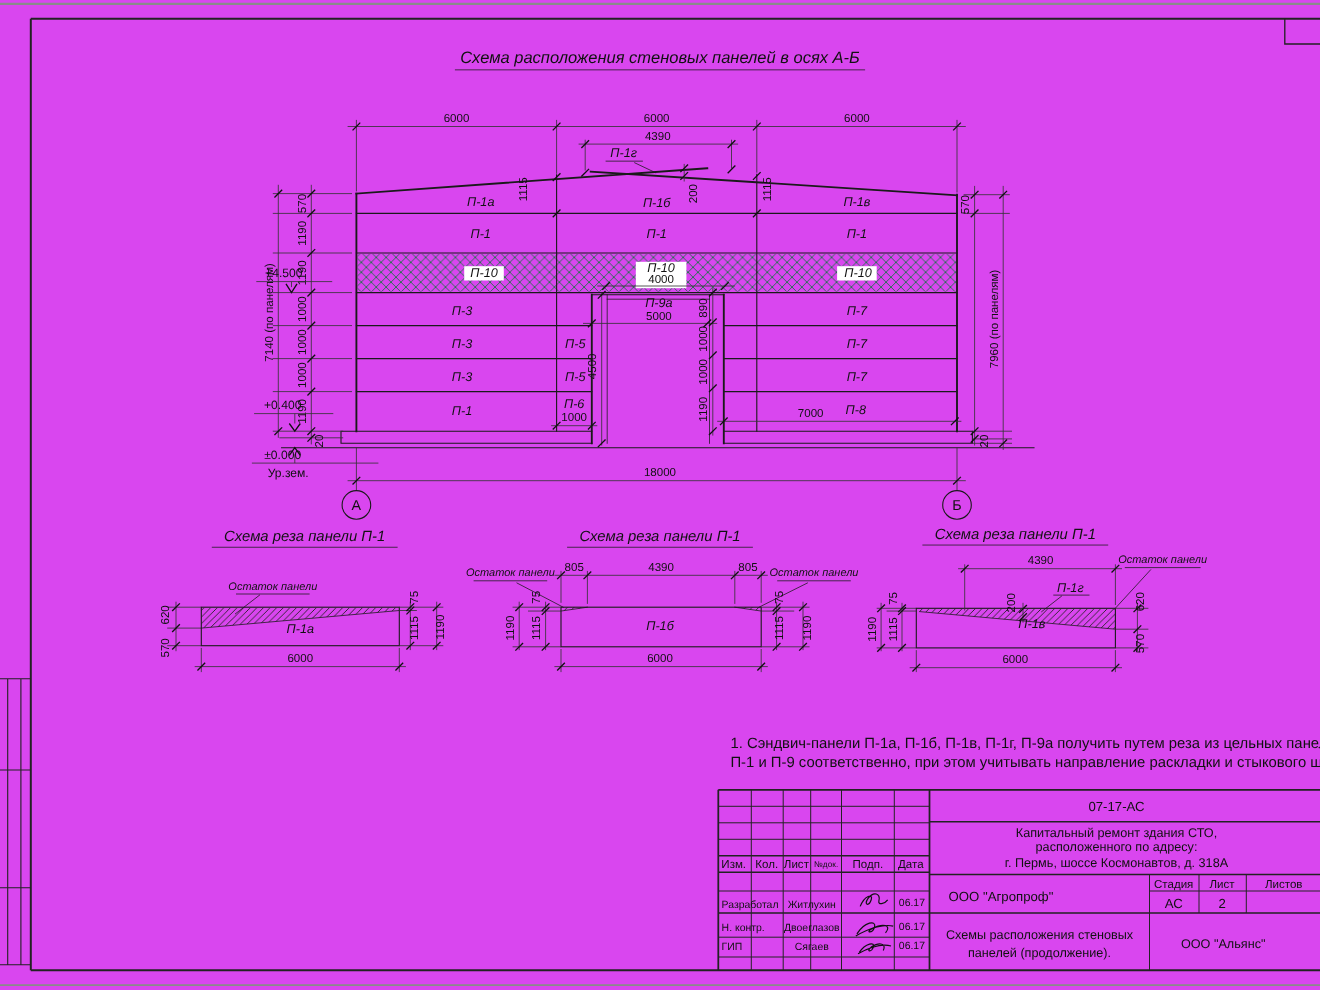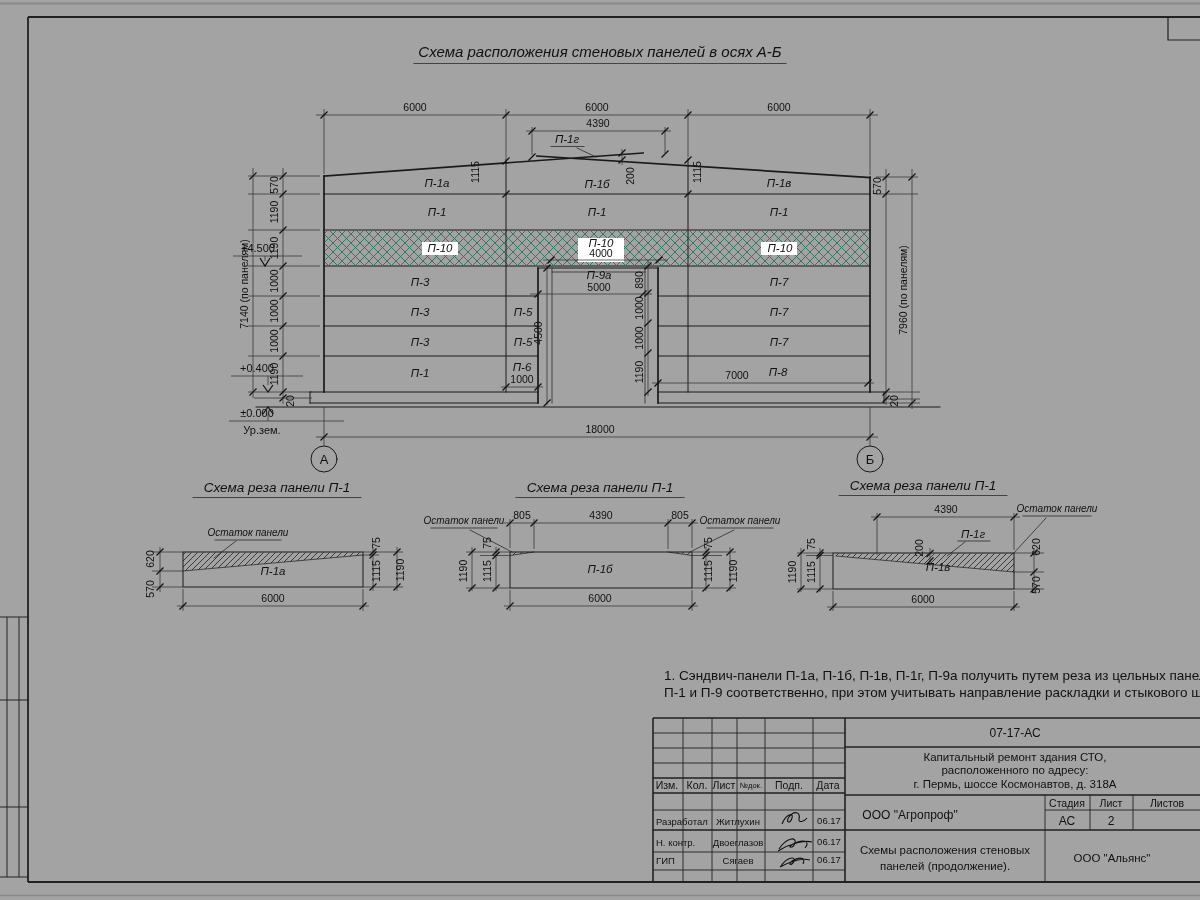--- a/index.html
+++ b/index.html
@@ -1,16 +1,16 @@
 <!DOCTYPE html>
 <html><head>
 <meta charset="utf-8">
 <style>
   html,body{margin:0;padding:0;background:#ffffff;}
-  #page{position:relative;width:1200px;height:900px;background:#a3a3a3;overflow:hidden;}
+  #page{position:relative;width:1200px;height:900px;background:#d946ef;overflow:hidden;}
   svg{position:absolute;left:0;top:0;}
   .ln{stroke:#1a1a1a;stroke-width:1;fill:none;stroke-linecap:square}
   .w2{stroke-width:1.7}
   .w07{stroke-width:0.7}
   .dim{stroke:#333;stroke-width:0.75;fill:none}
   .tk{stroke:#111;stroke-width:1.2;fill:none}
   .fr{stroke:#222;fill:none}
   text{font-family:"Liberation Sans",sans-serif;fill:#111}
   .dt{font-size:10.5px;text-anchor:middle}
   .pl{font-size:11.5px;font-style:italic;text-anchor:middle}

